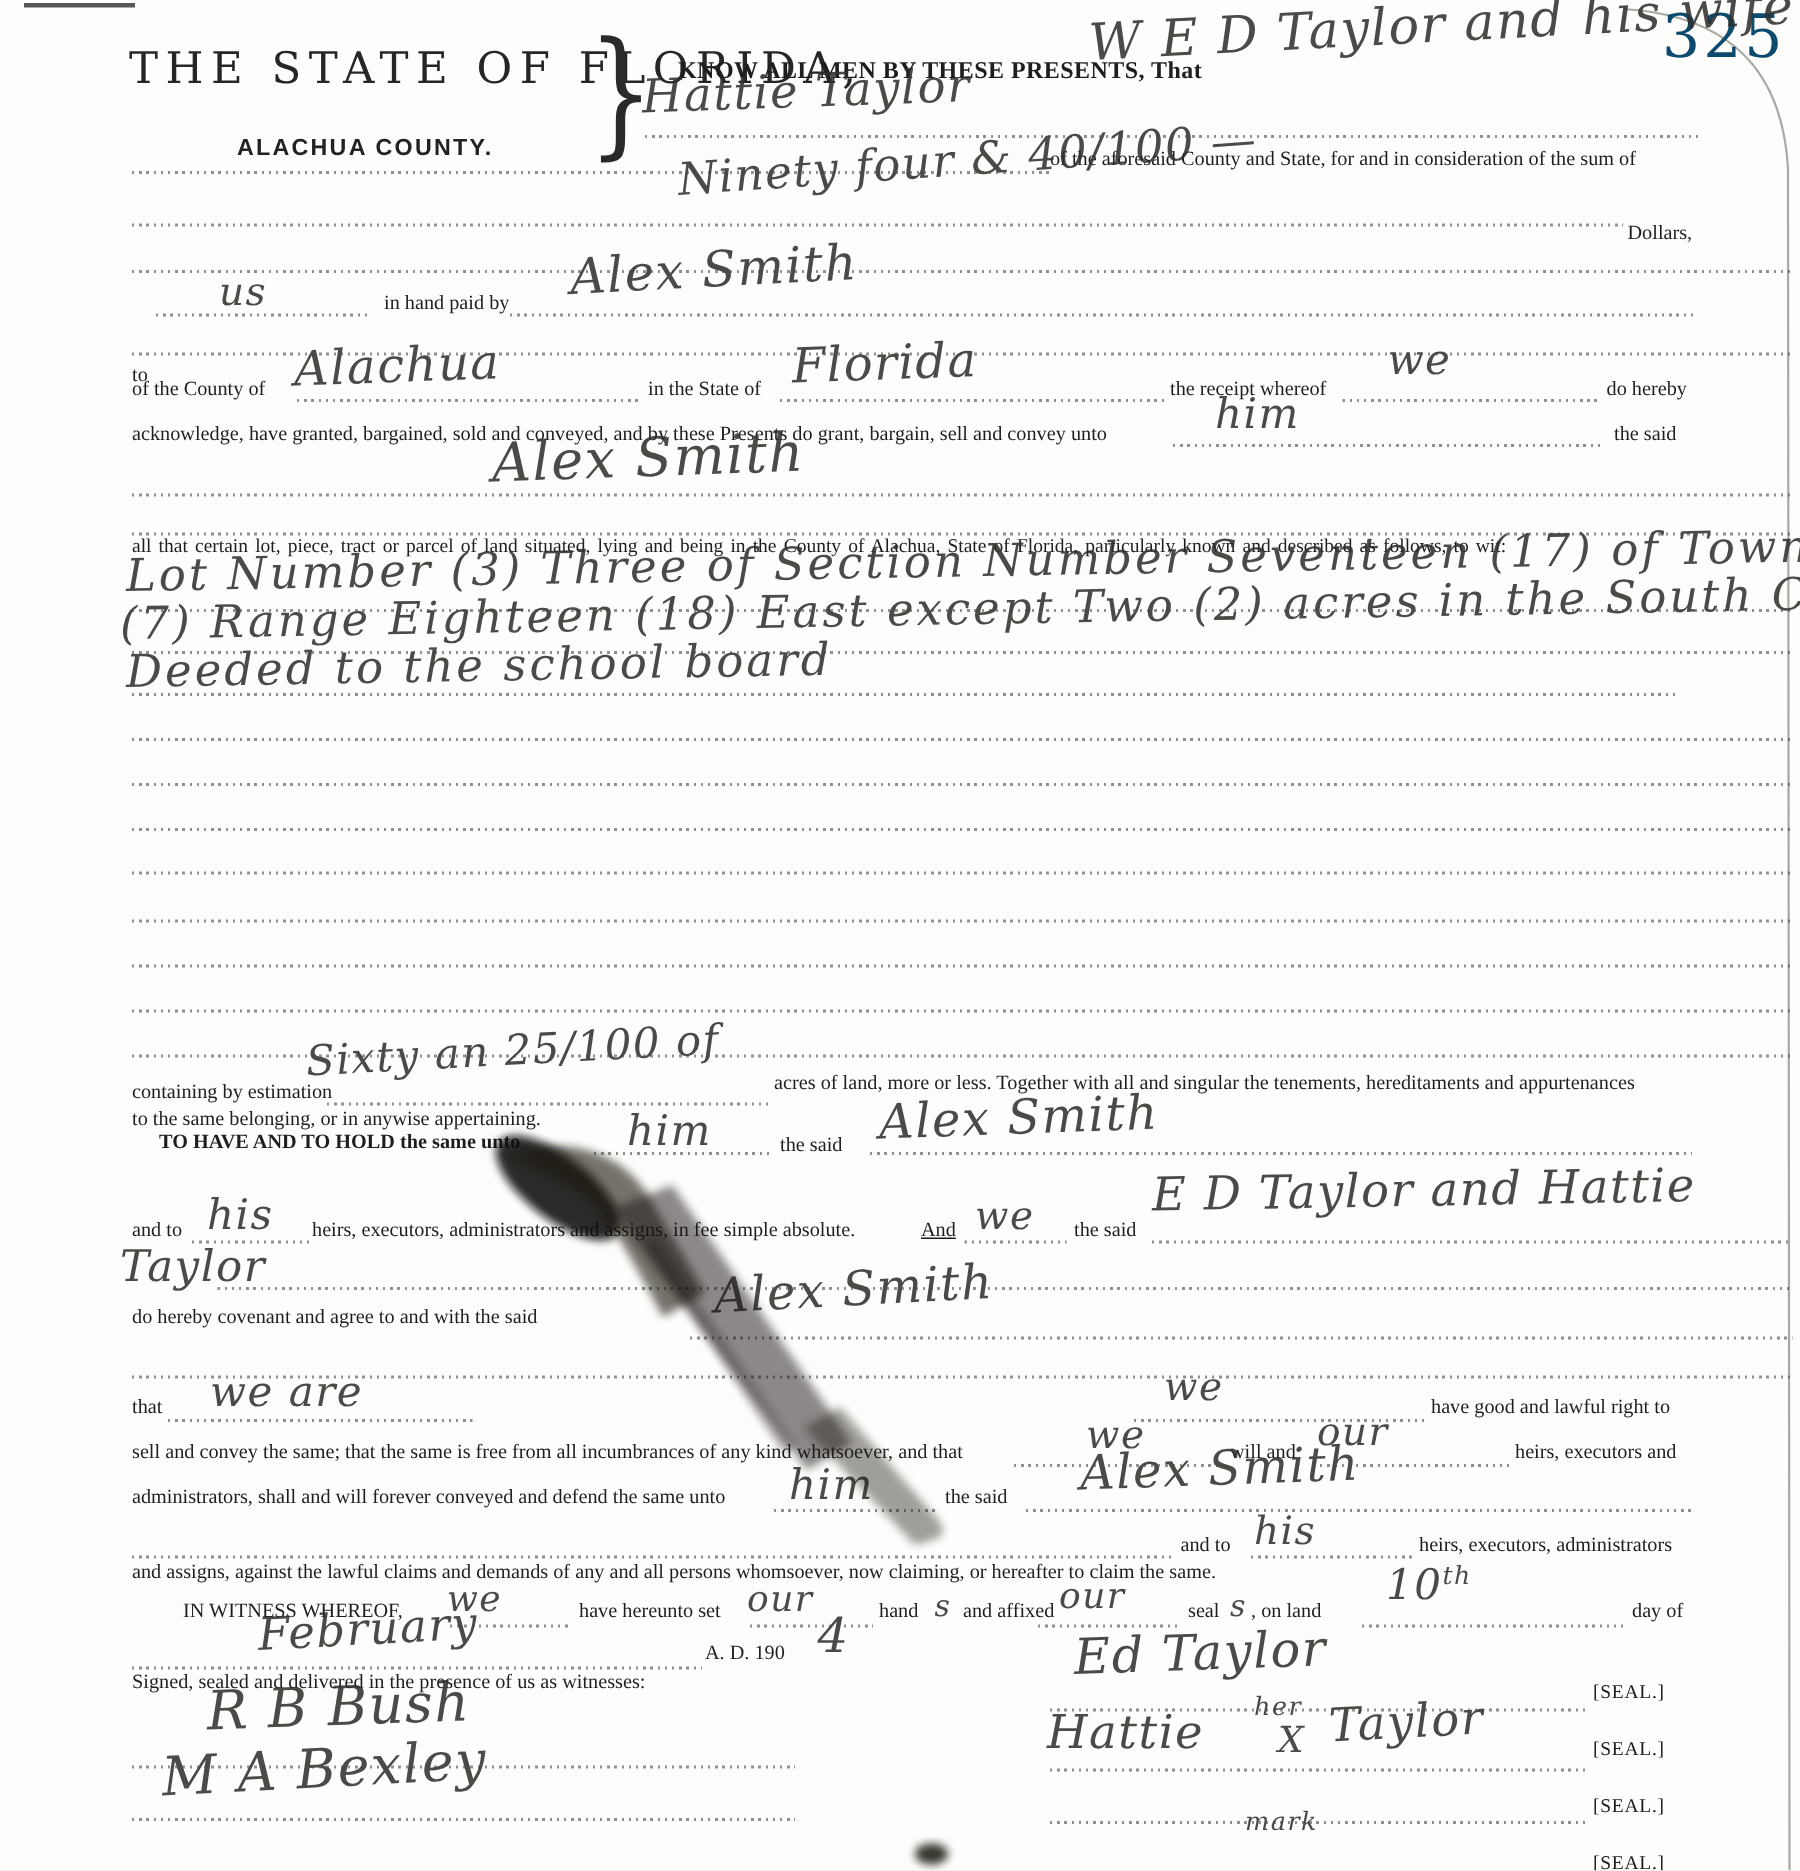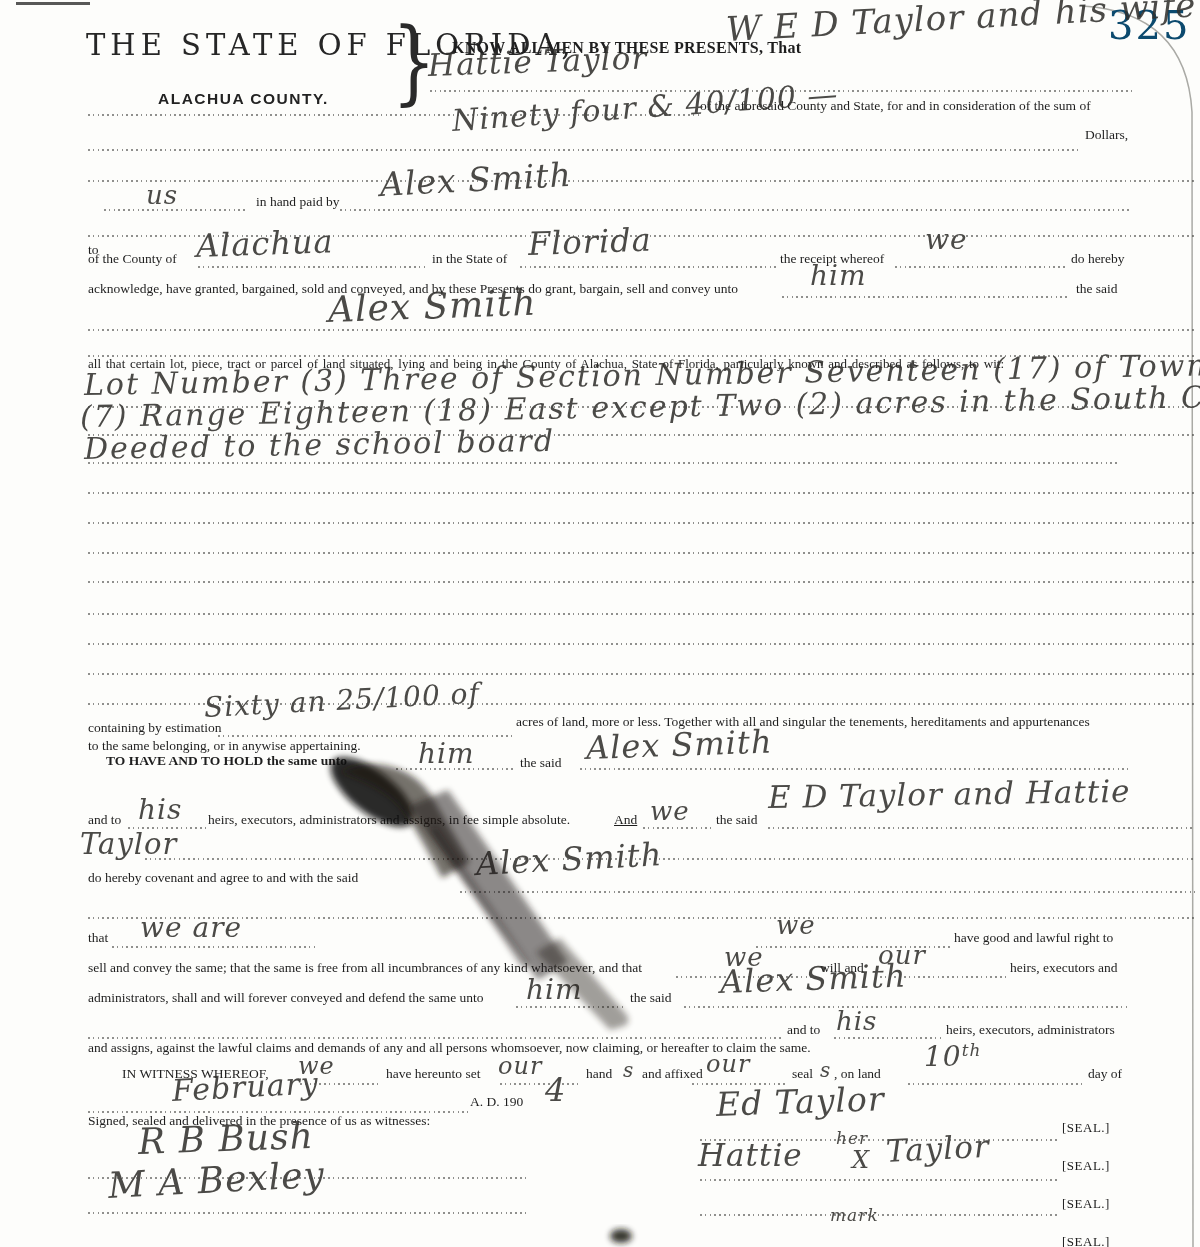--- a/index.html
+++ b/index.html
@@ -38,21 +38,21 @@
   <div class="countytitle" style="left:158px;top:68px;margin-top:22px;">ALACHUA COUNTY.</div>
   <div class="brace" style="left:392px;top:16px;">}</div>
   <div class="pt b" style="left:452px;top:39px;font-size:16px;letter-spacing:.3px;">KNOW ALL MEN BY THESE PRESENTS, That</div>
   <div class="pgnum" style="left:1108px;top:2px;">325</div>
 
   <div class="hw" style="left:726px;top:12px;font-size:34px;transform:rotate(-3deg);">W E D Taylor and his wife</div>
   <div class="hw" style="left:428px;top:50px;font-size:31px;transform:rotate(-2deg);">Hattie Taylor</div>
 
   <div class="pt" style="left:700px;top:99px;">of the aforesaid County and State, for and in consideration of the sum of</div>
   <div class="hw" style="left:452px;top:106px;font-size:30px;transform:rotate(-4deg);">Ninety four &amp; 40/100 —</div>
-  <div class="pt" style="left:1085px;top:128px;">Dollars,</div>
+  <div class="pt" style="left:1085px;top:148px;">Dollars,</div>
 
   <div class="pt" style="left:88px;top:195px;margin-top:48px;">to</div>
   <div class="hw" style="left:146px;top:182px;font-size:26px;">us</div>
   <div class="pt" style="left:256px;top:195px;">in hand paid by</div>
   <div class="hw" style="left:380px;top:168px;font-size:33px;transform:rotate(-3deg);">Alex Smith</div>
 
   <div class="pt" style="left:88px;top:252px;">of the County of</div>
   <div class="hw" style="left:196px;top:230px;font-size:32px;transform:rotate(-2deg);">Alachua</div>
   <div class="pt" style="left:432px;top:252px;">in the State of</div>
   <div class="hw" style="left:528px;top:228px;font-size:32px;transform:rotate(-2deg);">Florida</div>

